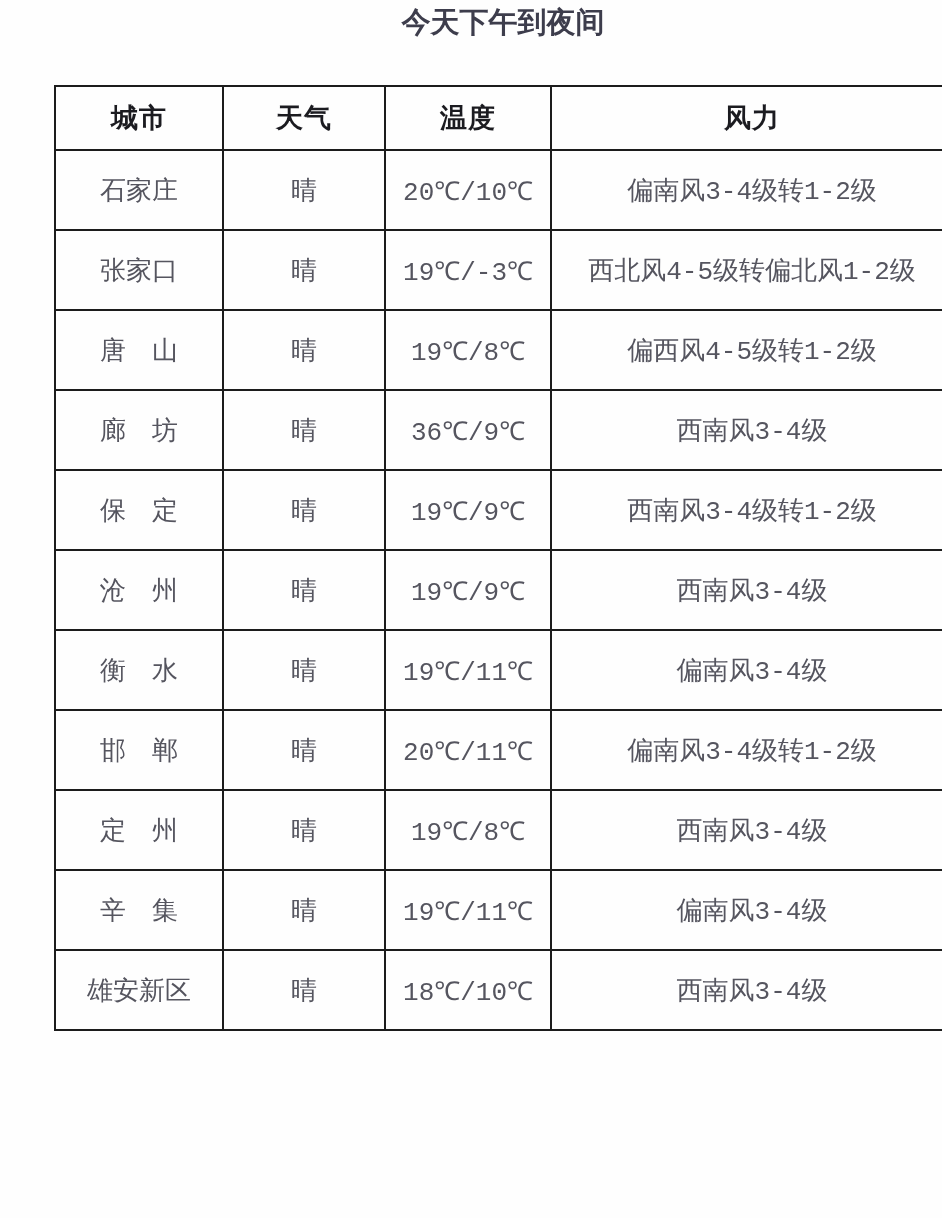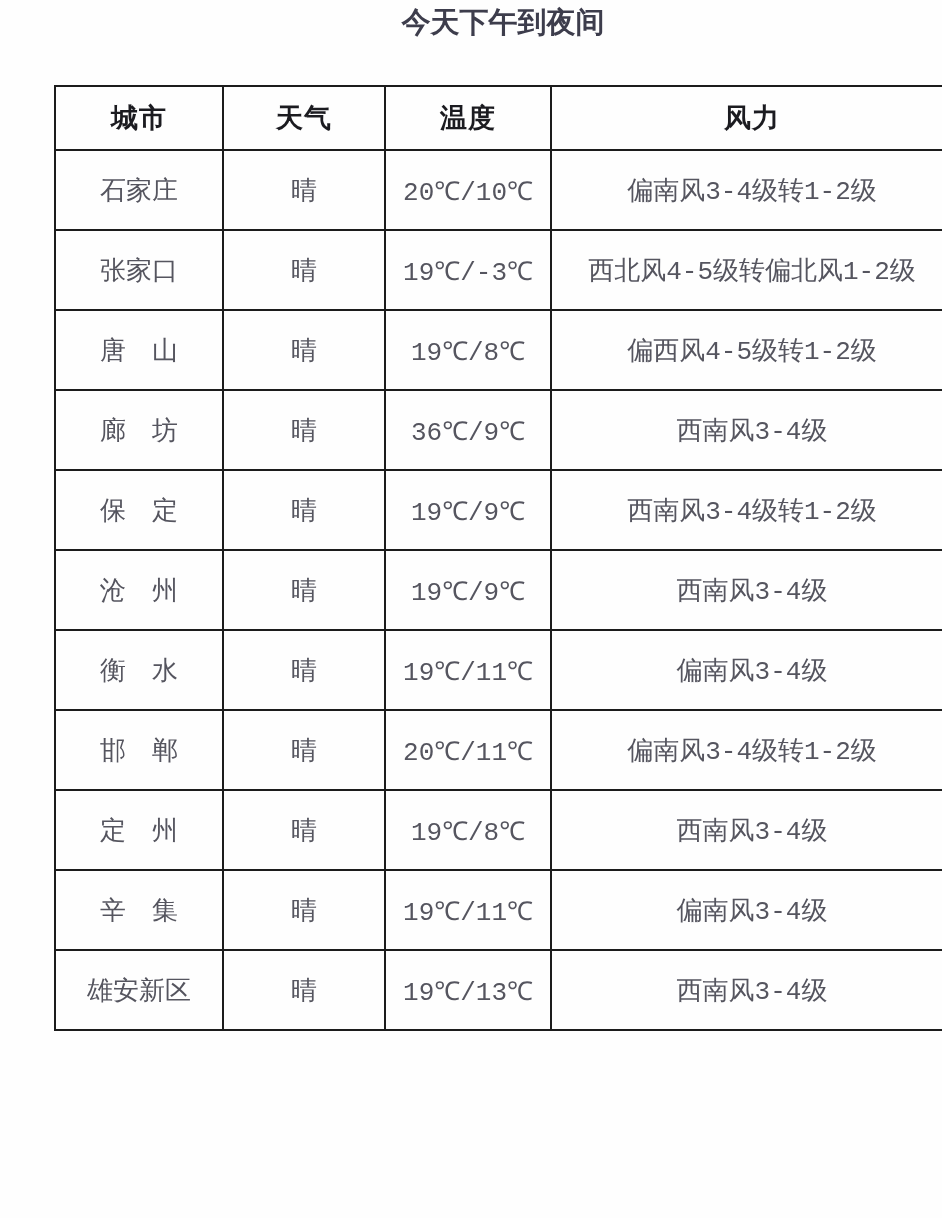--- a/index.html
+++ b/index.html
@@ -141,19 +141,19 @@
         </tr>
         <tr>
           <td class="col-city">辛　集</td>
           <td class="col-weather">晴</td>
           <td class="col-temp">19℃/11℃</td>
           <td class="col-wind">偏南风3-4级</td>
         </tr>
         <tr>
           <td class="col-city">雄安新区</td>
           <td class="col-weather">晴</td>
-          <td class="col-temp">19℃/13℃</td>
+          <td class="col-temp">18℃/10℃</td>
           <td class="col-wind">西南风3-4级</td>
         </tr>
       </tbody>
   </table>
 
 </div>
 
 </body></html>

